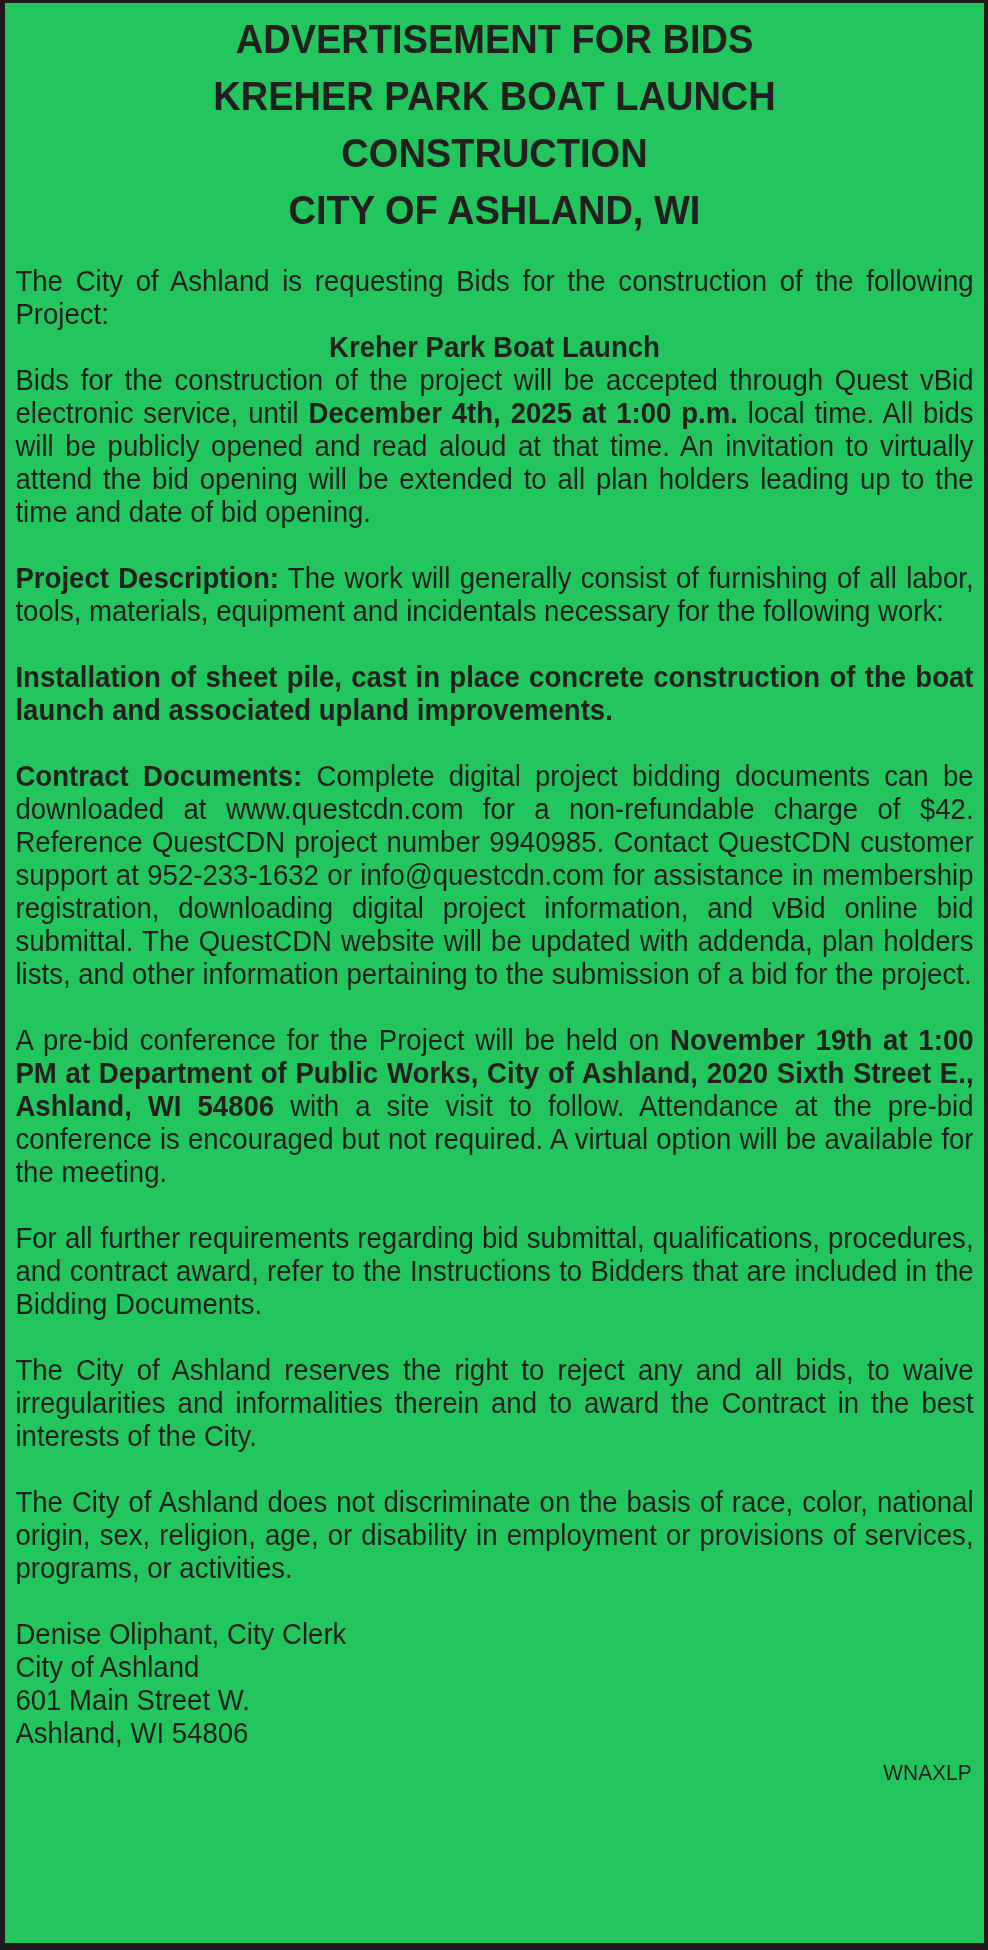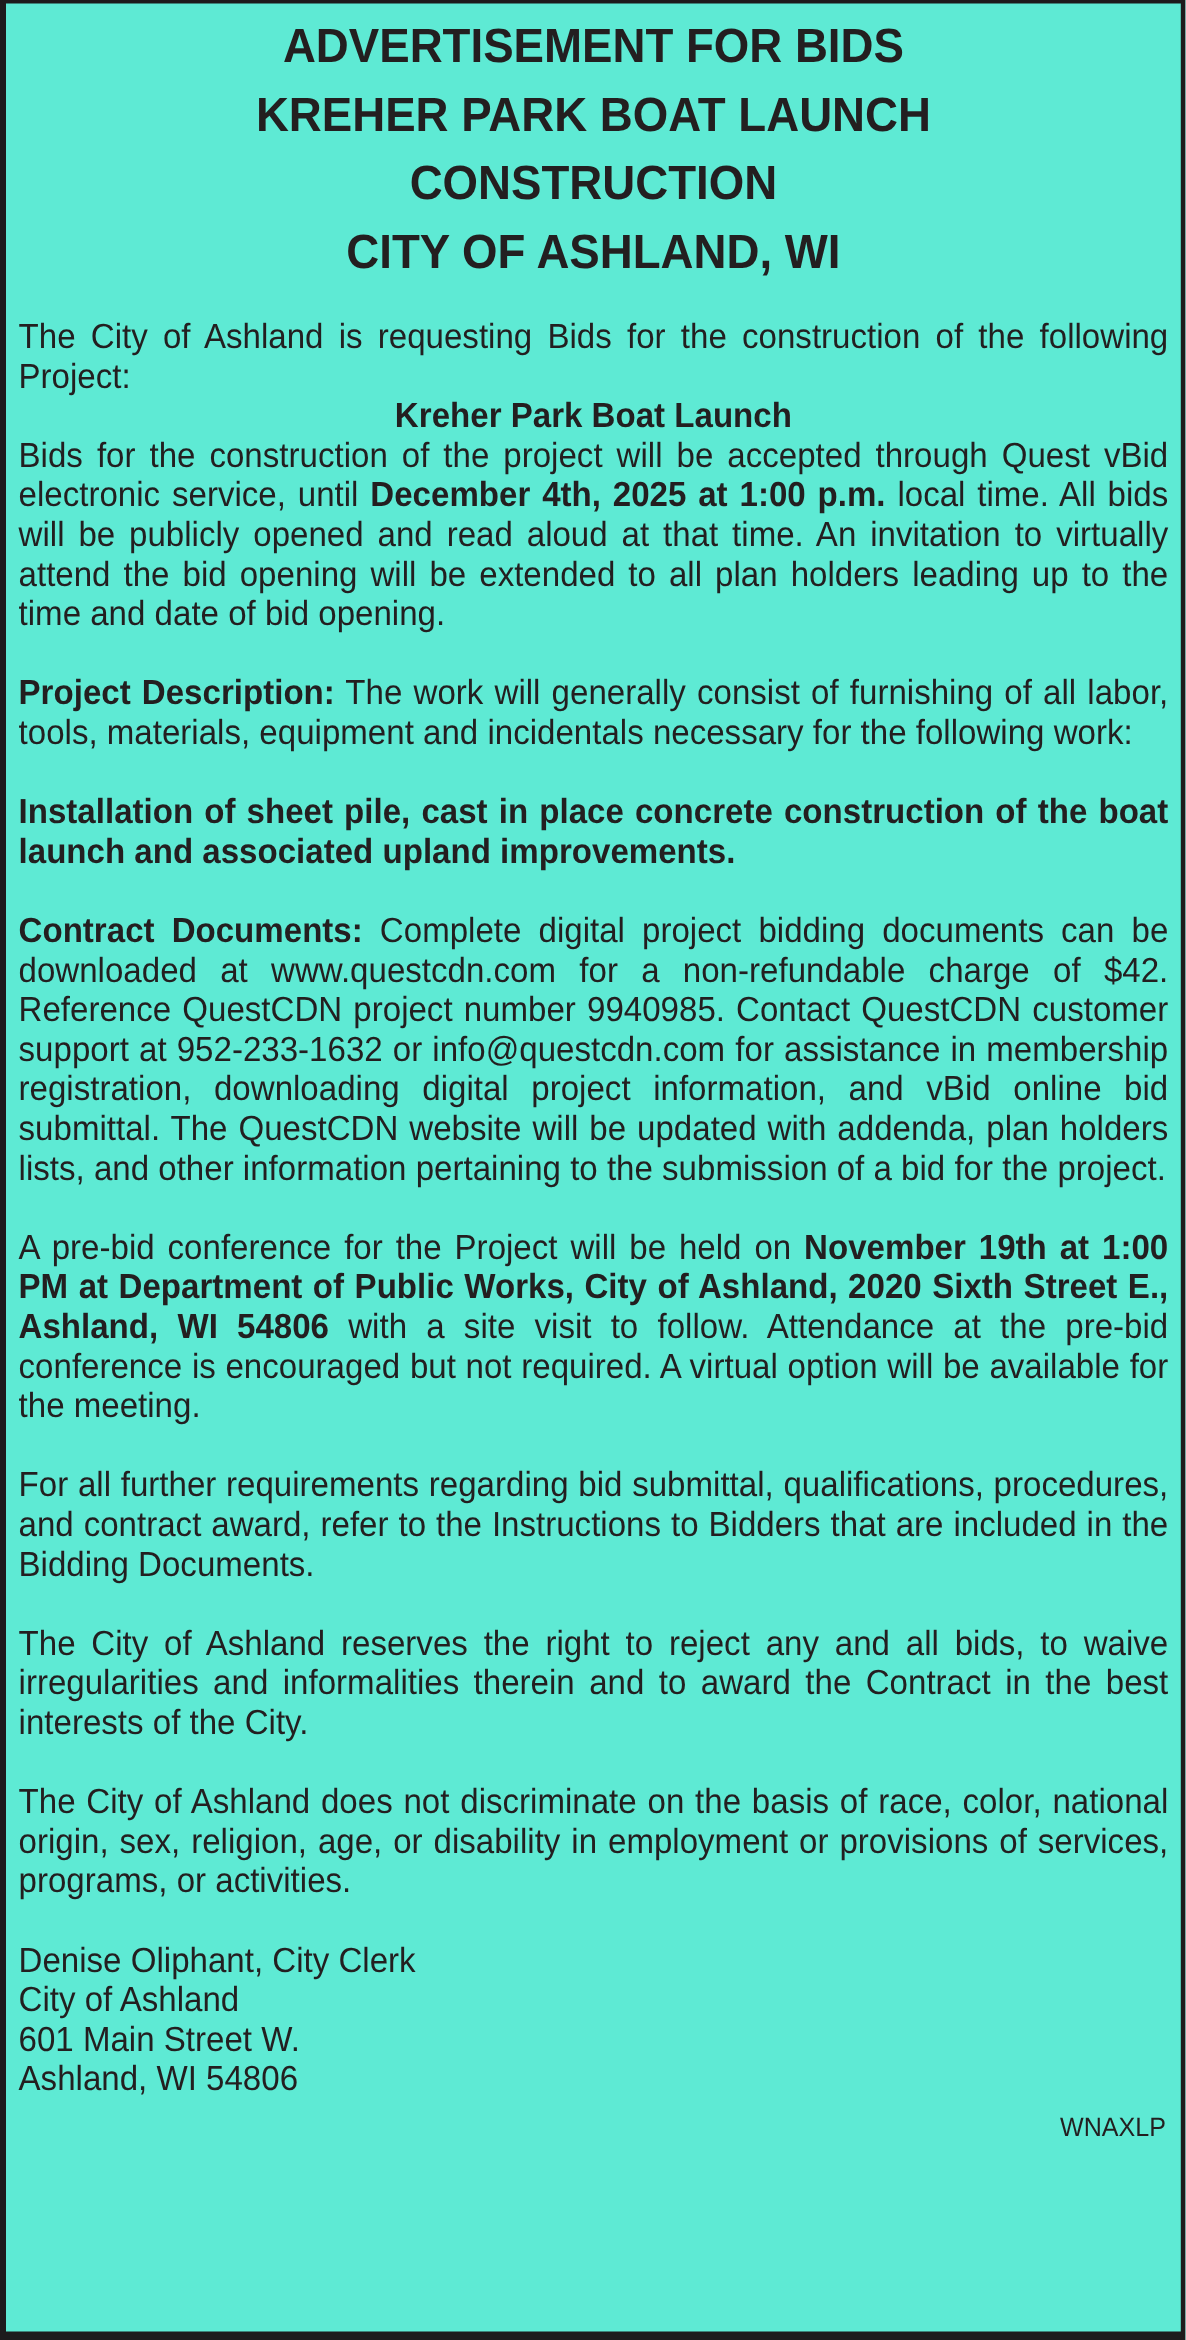--- a/index.html
+++ b/index.html
@@ -5,21 +5,21 @@
   html, body {
     margin: 0;
     padding: 0;
     background: #ffffff;
   }
   .page {
     position: relative;
     width: 988px;
     height: 1950px;
     box-sizing: border-box;
-    background: #5eead4;
+    background: #22c55e;
     border-style: solid;
     border-color: #1d1b1c;
     border-width: 3px 4px 7px 5px;
     overflow: hidden;
     font-family: "Liberation Sans", "DejaVu Sans", sans-serif;
     color: #231f20;
   }
   
   .column {
     width: 1030px;

